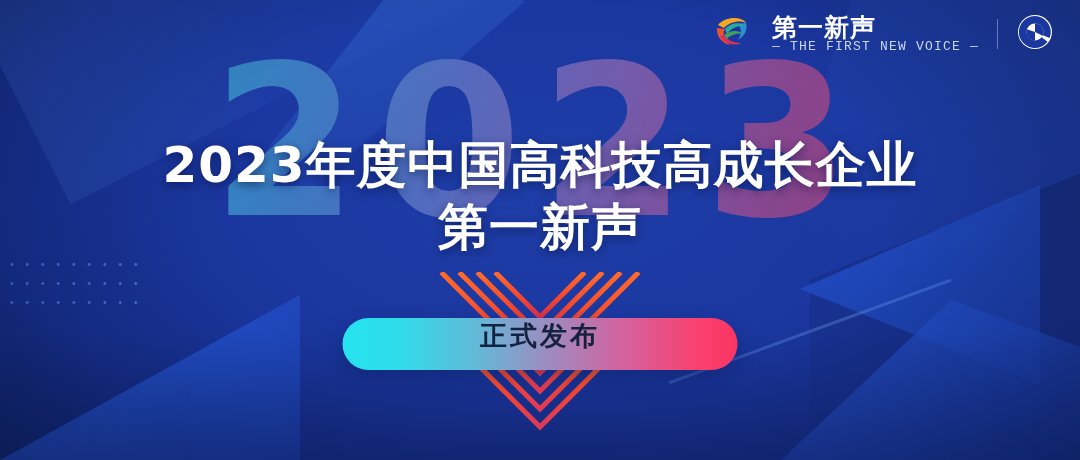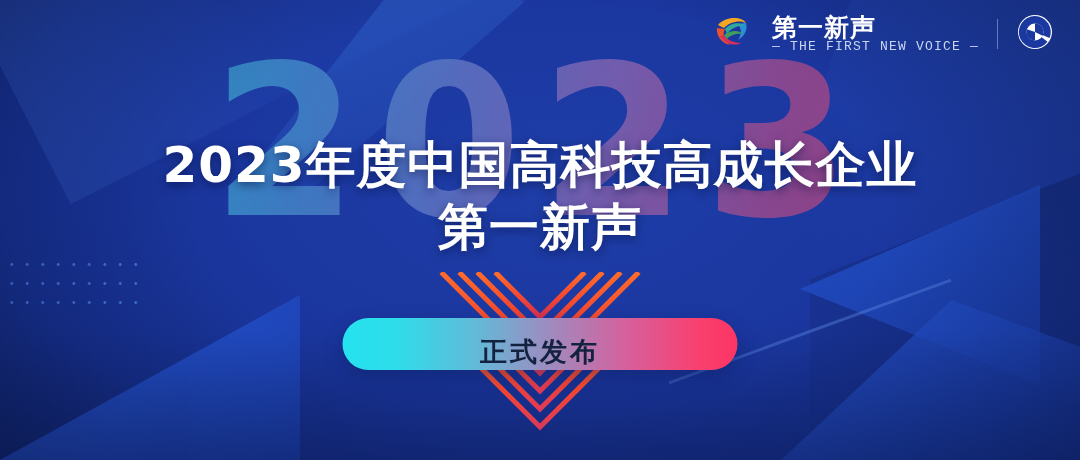--- a/index.html
+++ b/index.html
@@ -172,21 +172,21 @@
     height: 52px;
     border-radius: 26px;
     border: none;
     cursor: pointer;
     background: linear-gradient(90deg,
         #25e2ef 0%, #2fdcea 14%, #63b9d8 34%,
         #9d8cc0 52%, #d6609c 72%, #f9406f 90%, #fb3564 100%);
     box-shadow: 0 6px 18px rgba(10,25,80,0.35);
     z-index: 6;
     display: flex;
-    align-items: flex-end;
+    align-items: flex-start;
     justify-content: center;
     padding: 0;
   }
   .cta-label {
     color: #13223f;
     font-size: 27px;
     font-weight: 700;
     letter-spacing: 3px;
     font-family: "DejaVu Sans", "Liberation Sans", sans-serif;
   }

